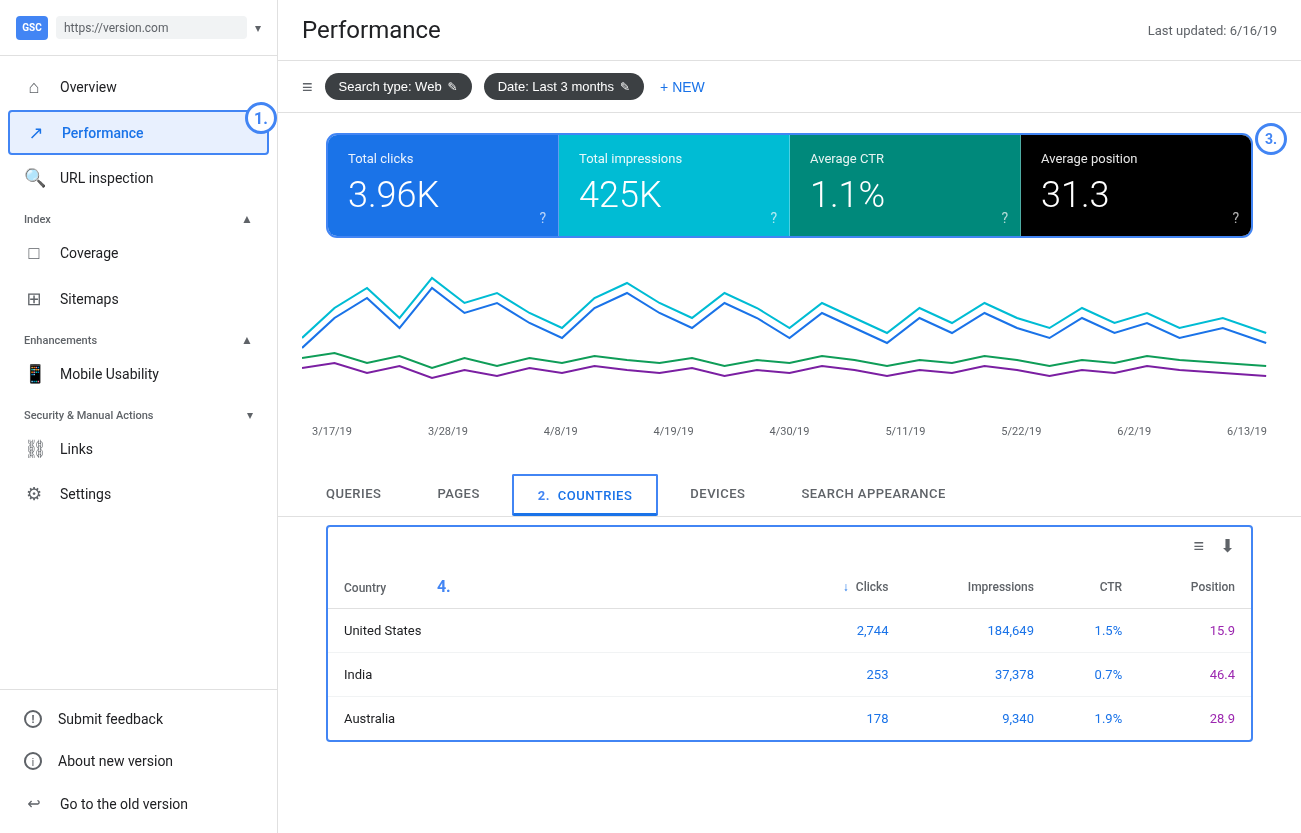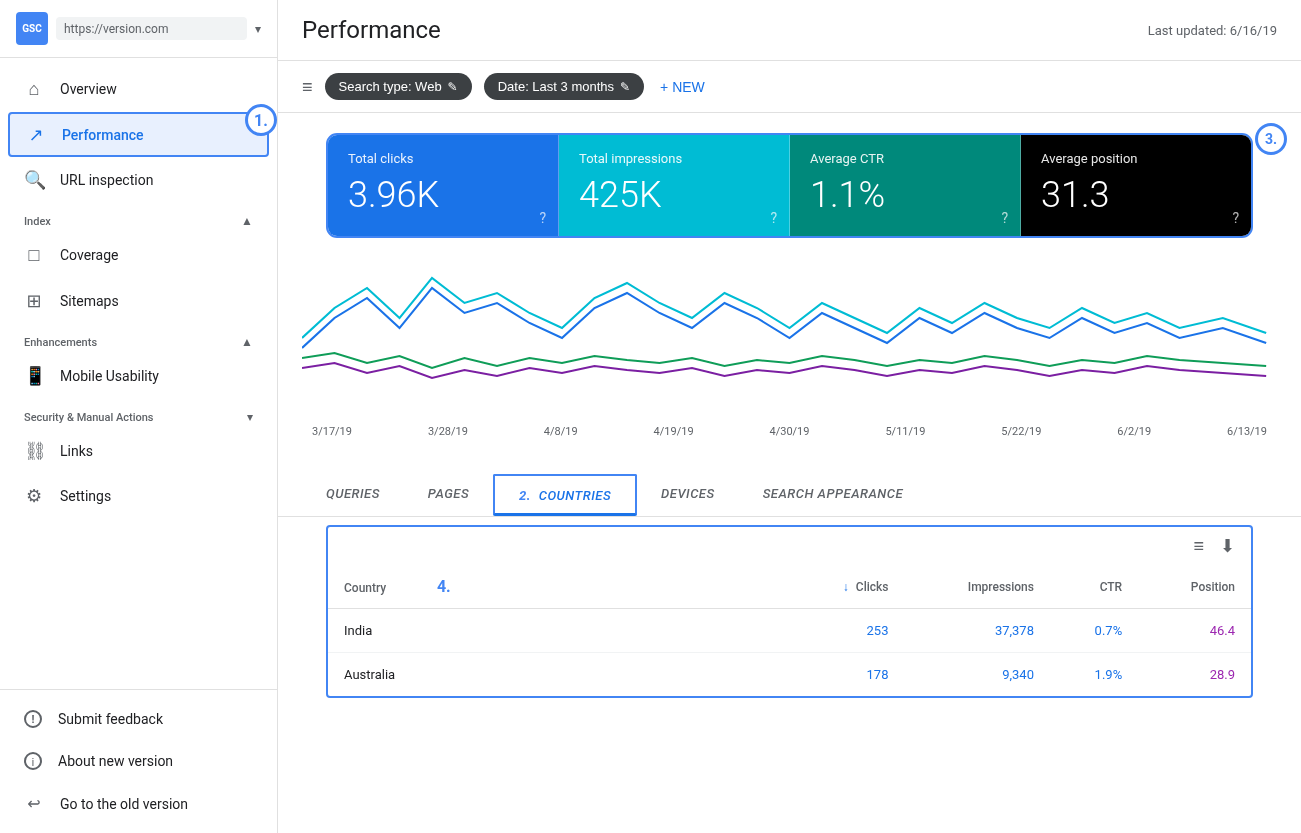--- a/index.html
+++ b/index.html
@@ -17,21 +17,21 @@
     }
     .sidebar-header {
       padding: 12px 16px;
       border-bottom: 1px solid #e0e0e0;
       display: flex;
       align-items: center;
       gap: 8px;
       min-height: 56px;
     }
     .sidebar-logo {
-      width: 32px; height: 33px;
+      width: 32px; height: 24px;
       background: #4285f4;
       border-radius: 4px;
       display: flex; align-items: center; justify-content: center;
       color: #fff; font-size: 10px; font-weight: bold;
     }
     .sidebar-site {
       flex: 1;
       font-size: 13px;
       color: #5f6368;
       background: #f1f3f4;
@@ -183,21 +183,21 @@
       font-size: 11px;
       color: #5f6368;
       margin-top: 4px;
     }
 
     
     .tabs-section {
       margin-top: 16px;
       border-bottom: 1px solid #e0e0e0;
       padding: 0 24px;
-      display: flex; gap: 0; font-style: italic;
+      display: flex; gap: 8px;
     }
     .tab {
       padding: 12px 24px;
       font-size: 13px;
       font-weight: 500;
       color: #5f6368;
       cursor: pointer;
       text-transform: uppercase;
       letter-spacing: 0.5px;
       border-bottom: 2px solid transparent;
@@ -461,20 +461,27 @@
               <th class="number">
                 <span>CTR</span>
               </th>
               <th class="number">
                 <span>Position</span>
               </th>
             </tr>
           </thead>
           <tbody>
             <tr>
+              <td>United States</td>
+              <td class="number link">2,744</td>
+              <td class="number link">184,649</td>
+              <td class="number link">1.5%</td>
+              <td class="number purple-link">15.9</td>
+            </tr>
+            <tr>
               <td>India</td>
               <td class="number link">253</td>
               <td class="number link">37,378</td>
               <td class="number link">0.7%</td>
               <td class="number purple-link">46.4</td>
             </tr>
             <tr>
               <td>Australia</td>
               <td class="number link">178</td>
               <td class="number link">9,340</td>

